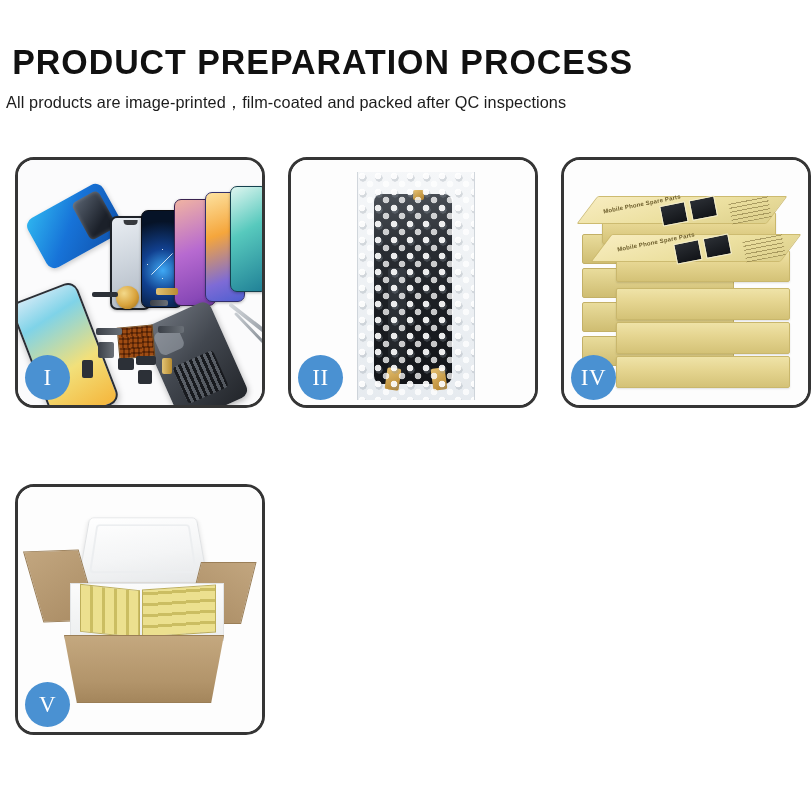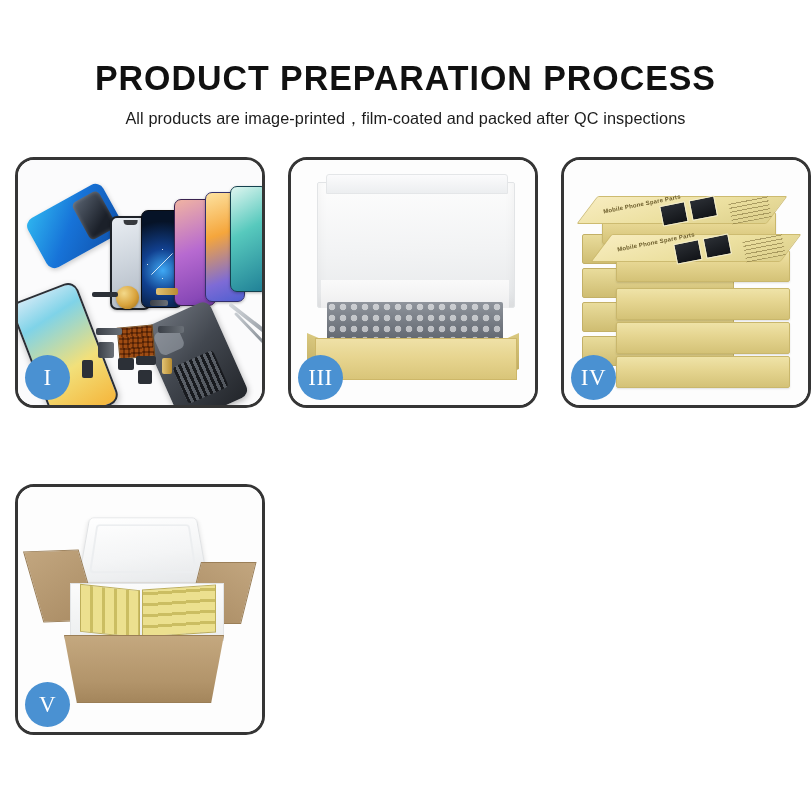--- a/index.html
+++ b/index.html
@@ -12,22 +12,22 @@
     height: 811px;
     font-family: "Liberation Sans", sans-serif;
     color: #1a1a1a;
     overflow: hidden;
     position: relative;
   }
 
   
   .header {
     width: 100%;
-    text-align: center;
-    padding-top: 60px;
+    text-align: left;
+    padding-top: 44px;
     box-sizing: border-box;
   }
   .title {
     font-size: 35px;
     font-weight: 700;
     letter-spacing: 1.0px;
     line-height: 1.05;
     color: #111111;
     transform: scaleX(0.97);
     white-space: nowrap;
@@ -571,34 +571,35 @@
       <div class="part" style="left:120px; top:210px; width:14px; height:14px;"></div>
       <div class="part flex" style="left:140px; top:166px; width:26px; height:7px;"></div>
       <div class="part" style="left:64px;  top:200px; width:11px; height:18px;"></div>
       <div class="part gold" style="left:144px; top:198px; width:10px; height:16px;"></div>
       <div class="tweezer"></div>
       <div class="tweezer2"></div>
     </div>
     <div class="badge">I</div>
   </div>
 
-
   <div class="panel">
     <div class="panel-inner">
-      <div class="box3-lid">
-        <div class="box3-lid-top"></div>
+      <div class="bubble-bag">
+        <div class="bag-inner-part"></div>
+        <div class="bag-flex"></div>
+        <div class="bag-gold-a"></div>
+        <div class="bag-gold-b"></div>
+        <div class="bag-gold-c"></div>
+        <div class="bubbles-shade"></div>
+        <div class="bubbles"></div>
       </div>
-      <div class="box3-foam"></div>
-      <div class="box3-bubble-layer"></div>
-      <div class="box3-left-flap"></div>
-      <div class="box3-right-flap"></div>
-      <div class="box3-front"></div>
     </div>
-    <div class="badge">III</div>
+    <div class="badge">II</div>
   </div>
+
 
   <div class="panel">
     <div class="panel-inner">
       <div class="stack">
 
         <div class="sbox-rear" style="left:2px;  top:46px;"></div>
         <div class="sbox-rear" style="left:2px;  top:80px;"></div>
         <div class="sbox-rear" style="left:2px;  top:114px;"></div>
         <div class="sbox-rear" style="left:2px;  top:148px;"></div>
 

